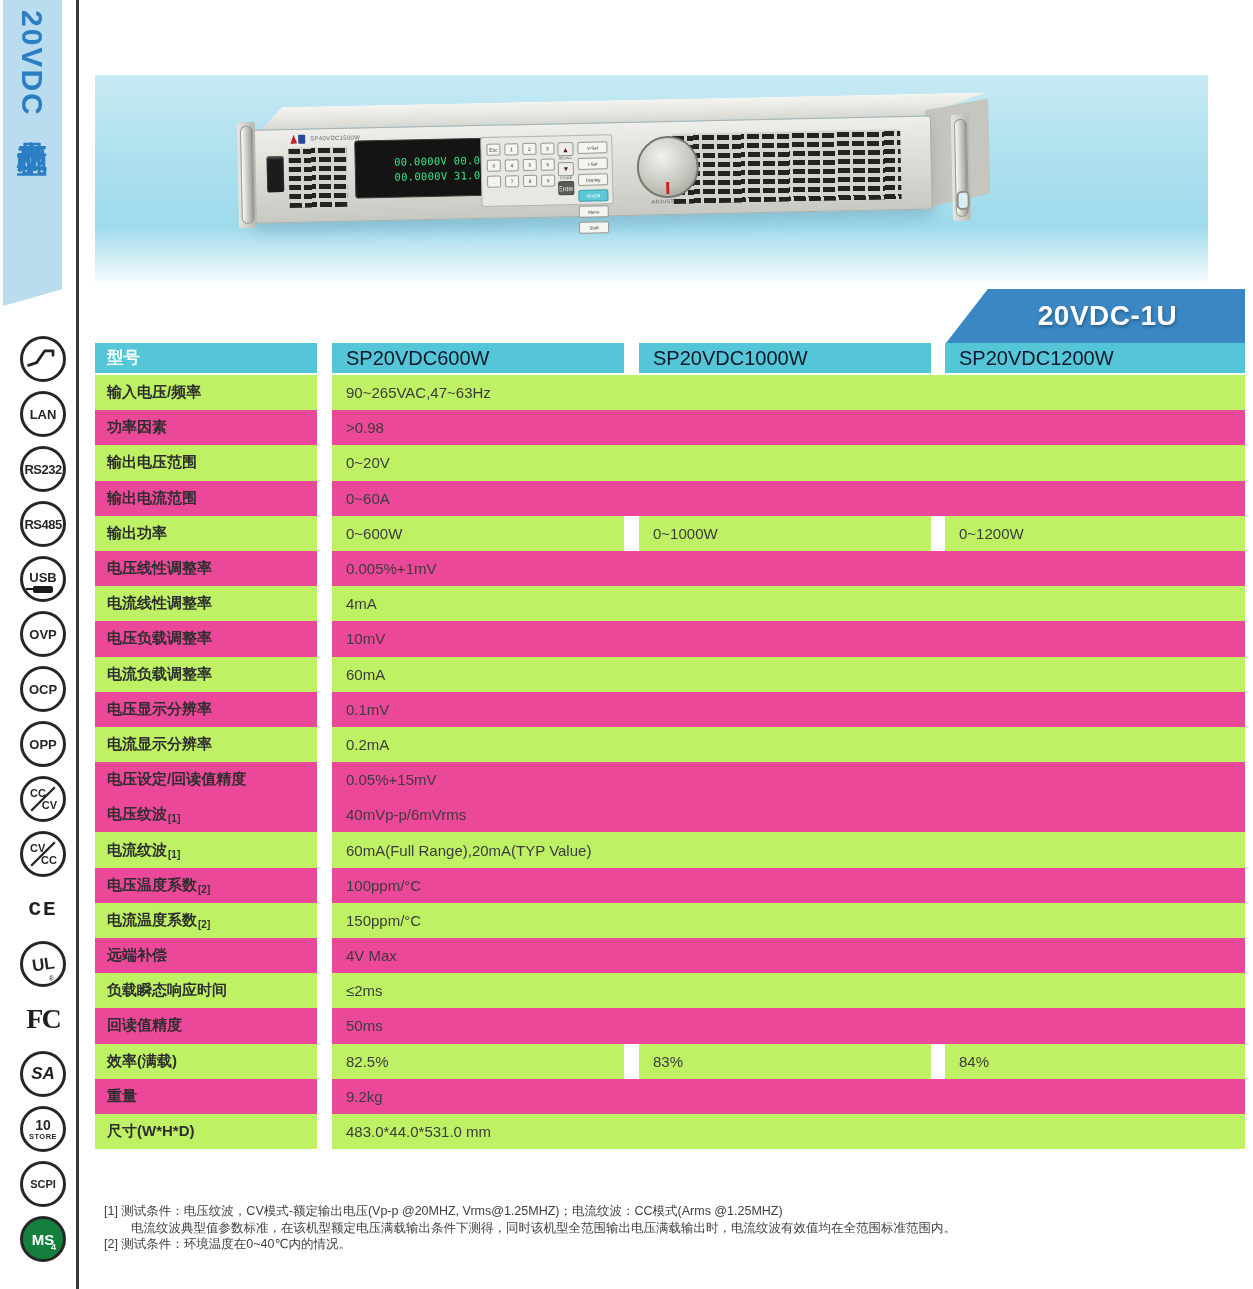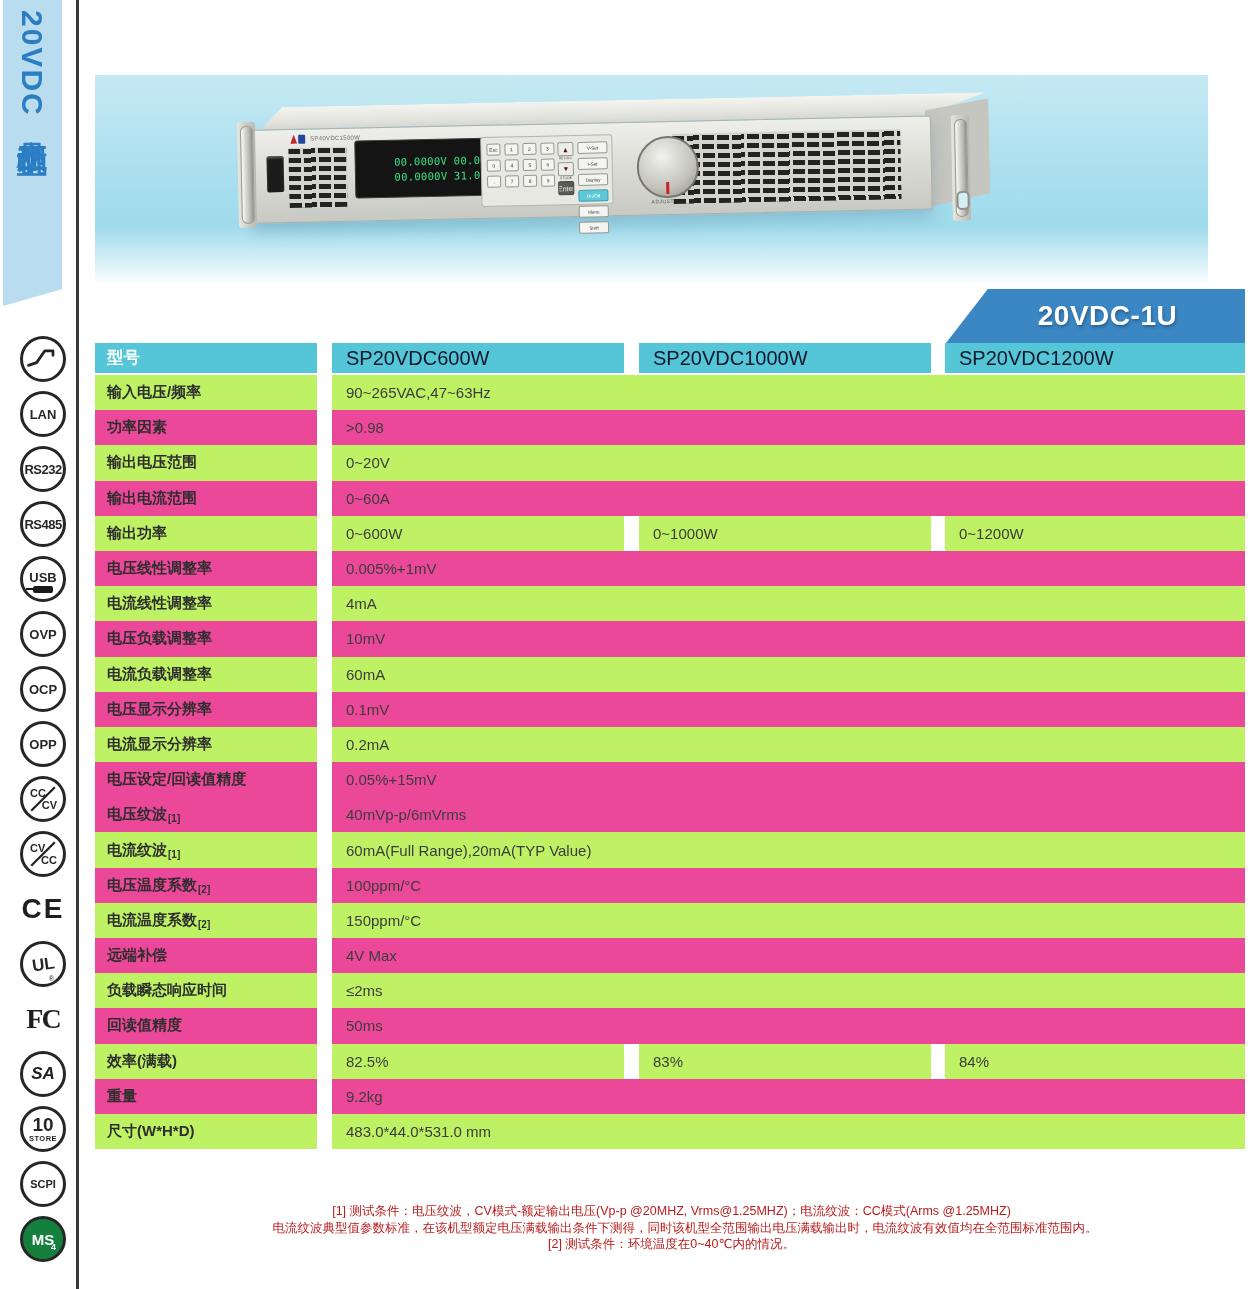--- a/index.html
+++ b/index.html
@@ -26,25 +26,25 @@
   .icon-waveform svg{display:block;}
   .usb-lbl{margin-top:5px;}
   .usb-plug{width:20px;height:7px;background:#1a1a1a;border-radius:2px;margin-top:2px;position:relative;}
   .usb-plug::before{content:"";position:absolute;left:-7px;top:2.5px;width:8px;height:2px;background:#1a1a1a;}
   .icon-slash{position:relative;}
   .icon-slash svg{position:absolute;left:0;top:0;}
   .sl-top{position:absolute;left:7px;top:8px;font-size:11px;font-weight:bold;color:#262626;}
   .sl-bot{position:absolute;right:6px;bottom:8px;font-size:11px;font-weight:bold;color:#262626;}
   .icon-plain{border:none;background:transparent;}
   .plain-lbl{font-size:28px;font-weight:bold;color:#1f1f1f;letter-spacing:-2px;font-family:"Liberation Serif","DejaVu Serif",serif;}
-  .icon-id-ce .plain-lbl{font-family:Liberation Sans, sans-serif;letter-spacing:2px;font-size:28px;}
+  .icon-id-ce .plain-lbl{font-family:Liberation Mono, monospace;letter-spacing:2px;font-size:21px;}
   .ul-lbl{font-size:17px;transform:rotate(-8deg);}
   .ul-reg{position:absolute;bottom:2px;right:9px;font-size:7px;color:#262626;}
   .csa-lbl{font-size:17px;font-weight:bold;font-style:italic;color:#1f1f1f;}
-  .st-top{font-size:19px;font-weight:bold;color:#262626;line-height:1;}
+  .st-top{font-size:14px;font-weight:bold;color:#262626;line-height:1;}
   .st-bot{font-size:7.5px;font-weight:bold;color:#262626;line-height:1;margin-top:1px;letter-spacing:0.5px;}
   .icon-filled{background:#15803d;}
   .ms-lbl{color:#ffffff;font-size:15px;}
   .ms-sub{color:#ffffff;font-size:9px;font-weight:bold;line-height:0;position:absolute;right:7px;bottom:12px;}
 
   
   .hero{position:absolute;left:95px;top:75px;width:1113px;height:210px;
         background:linear-gradient(180deg,#c6eaf4 0%,#abdfee 45%,#9fdbec 72%,#eef9fc 96%,#ffffff 100%);}
   .device{position:absolute;left:157px;top:25px;width:740px;height:150px;transform:rotate(-1.2deg);}
   .dev-top{position:absolute;left:10px;top:0;width:726px;height:22px;
@@ -115,21 +115,21 @@
   .cell.v3{grid-column:7;}
   .cell.vspan{grid-column:3 / 8;}
   .cell.val{padding-left:14px;font-size:15px;color:#3c3c3c;}
   .cell.g{background:#ec4899;}
   .thead .cell{background:#55c6d8;color:#ffffff;}
   .thead .cell.lblc{color:#ffffff;font-size:16.5px;}
   .thead .cell.val{font-size:20px;font-weight:normal;color:#0f172a;}
   .note{font-size:10px;font-weight:bold;margin-left:1px;align-self:flex-end;padding-bottom:8px;}
 
   
-  .footnotes{position:absolute;left:98px;top:1203px;width:1147px;font-size:12.5px;color:#b91c1c;line-height:16.5px;text-align:center;}
+  .footnotes{position:absolute;left:104px;top:1203px;width:1147px;font-size:12.5px;color:#404040;line-height:16.5px;}
   .fn-line.indent{padding-left:27px;}
 </style>
 </head>
 <body>
 
 <div class="page">
 
   <div class="ribbon">
     <span class="ribbon-text">20VDC产品机型</span>
   </div>

